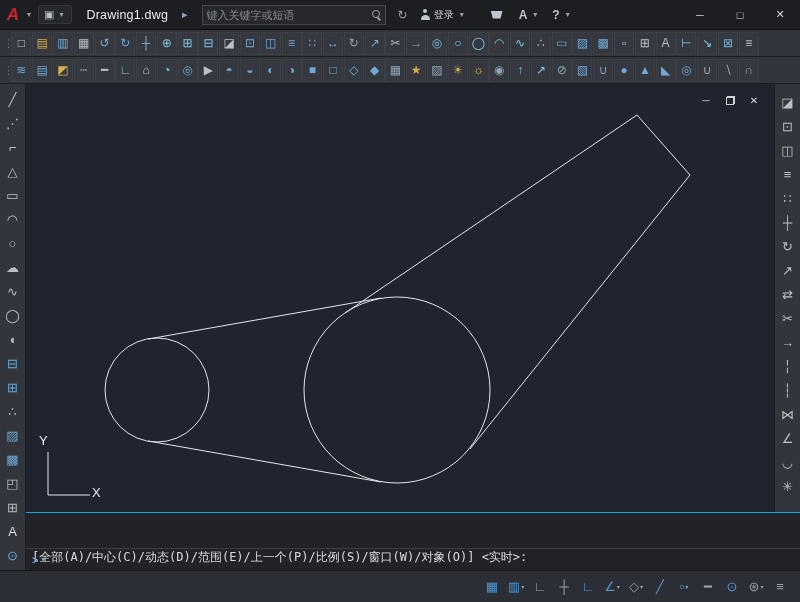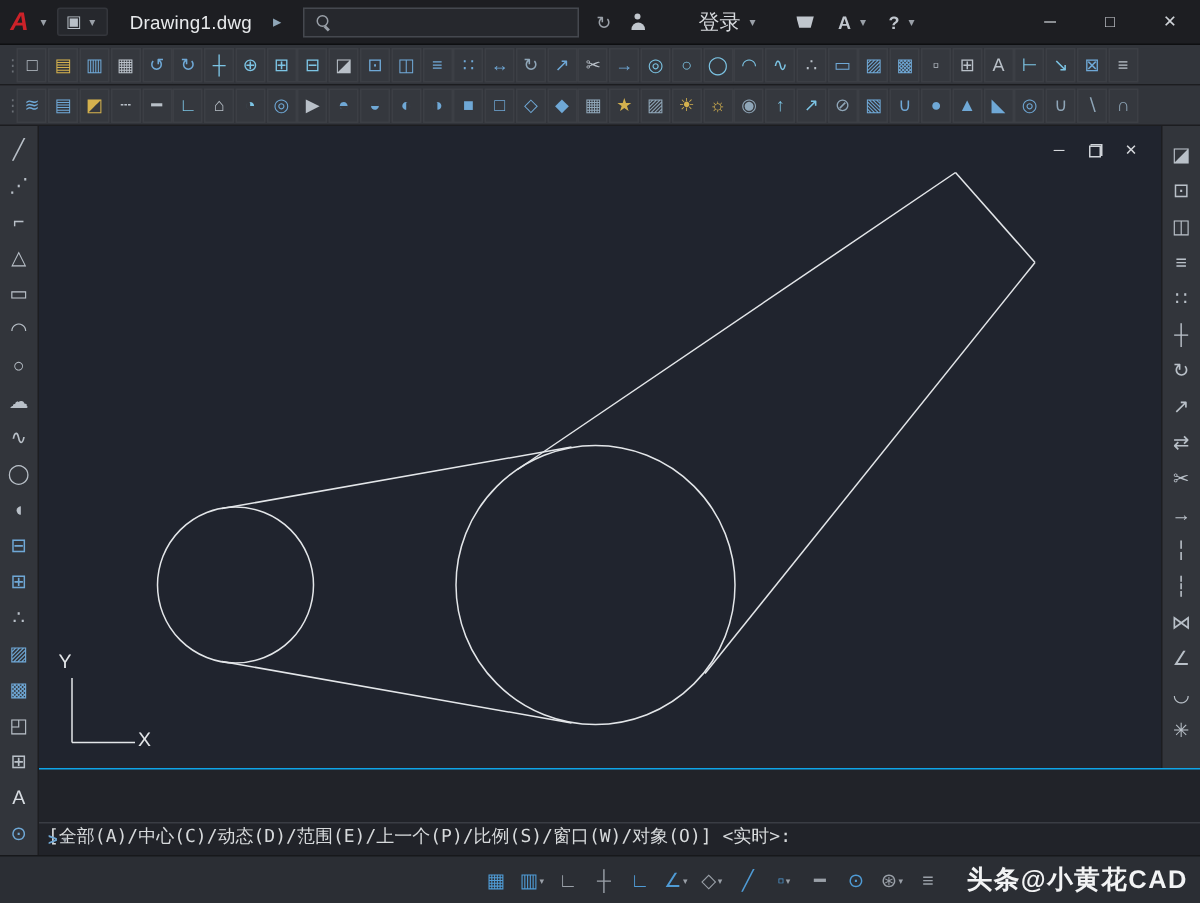--- a/index.html
+++ b/index.html
@@ -18,21 +18,21 @@
   .search-box input { flex:1; min-width:0; background:transparent; border:none; outline:none; font-size:11px; color:#c8cdd3; font-family:"Liberation Sans",sans-serif; }
   .search-box input::placeholder { color:#858b93; }
   .search-icon { position:relative; width:9px; height:9px; margin-left:4px; flex:none; }
   .search-icon::before { content:""; position:absolute; left:0; top:0; width:6px; height:6px; border:1.5px solid #9aa0a8; border-radius:50%; }
   .search-icon::after { content:""; position:absolute; right:0; bottom:0; width:4px; height:1.5px; background:#9aa0a8; transform:rotate(45deg); }
   .tb-item { display:flex; align-items:center; gap:3px; margin-left:12px; }
   .sync-glyph { font-size:12px; color:#9aa0a8; }
   .person-icon { position:relative; width:11px; height:11px; }
   .person-icon::before { content:""; position:absolute; left:3.5px; top:0; width:4px; height:4px; border-radius:50%; background:#c0c6cd; }
   .person-icon::after { content:""; position:absolute; left:1px; bottom:0; width:9px; height:5px; border-radius:5px 5px 0 0; background:#c0c6cd; }
-  .signin-label { font-size:14px; color:#d6d9dd;margin-left:32px; }
+  .signin-label { font-size:10px; color:#d6d9dd; }
   .cart-icon { width:12px; height:8px; background:#c0c6cd; clip-path:polygon(0 0,100% 0,82% 100%,18% 100%); }
   .store-glyph { font-size:12px; color:#c0c6cd; font-weight:bold; }
   .help-glyph { font-size:12px; color:#c0c6cd; font-weight:bold; }
   .win-controls { margin-left:auto; display:flex; height:100%; }
   .win-btn { width:40px; height:100%; display:flex; align-items:center; justify-content:center; font-size:11px; color:#cfd3d8; }
 
   
   .tbrow { position:absolute; left:0; width:800px; height:27px; background:#32353b; border-bottom:1px solid #1c1d20; display:flex; align-items:center; padding-left:3px; }
   .tbrow1 { top:30px; }
   .tbrow2 { top:57px; }
@@ -87,20 +87,21 @@
     </div>
     <span class="tb-caret">▾</span>
     <div class="qa-btn">
       <span class="glyph">▣</span>
       <span class="tb-caret">▾</span>
     </div>
     <span class="doc-title">Drawing1.dwg</span>
     <span class="tab-arrow">▸</span>
 
     <div class="search-box">
+      <input placeholder="键入关键字或短语" style="">
       <span class="search-icon"></span>
     </div>
 
     <div class="tb-item">
       <span class="sync-glyph">↻</span>
     </div>
 
     <div class="tb-item">
       <span class="person-icon"></span>
       <span class="signin-label">登录</span>
@@ -542,16 +543,15 @@
           <span class="glyph" style="color: rgb(79, 155, 213);">⊙</span>
         </div>
         <div class="tbtn">
           <span class="glyph" style="color: rgb(154, 160, 168);">⊛</span>
           <span class="mini-caret">▾</span>
         </div>
         <div class="tbtn">
           <span class="glyph" style="color: rgb(154, 160, 168);">≡</span>
         </div>
       </div>
-    <span class="watermark">头条@小黄花CAD</span>
   </div>
 
 </div>
 
 </body></html>

